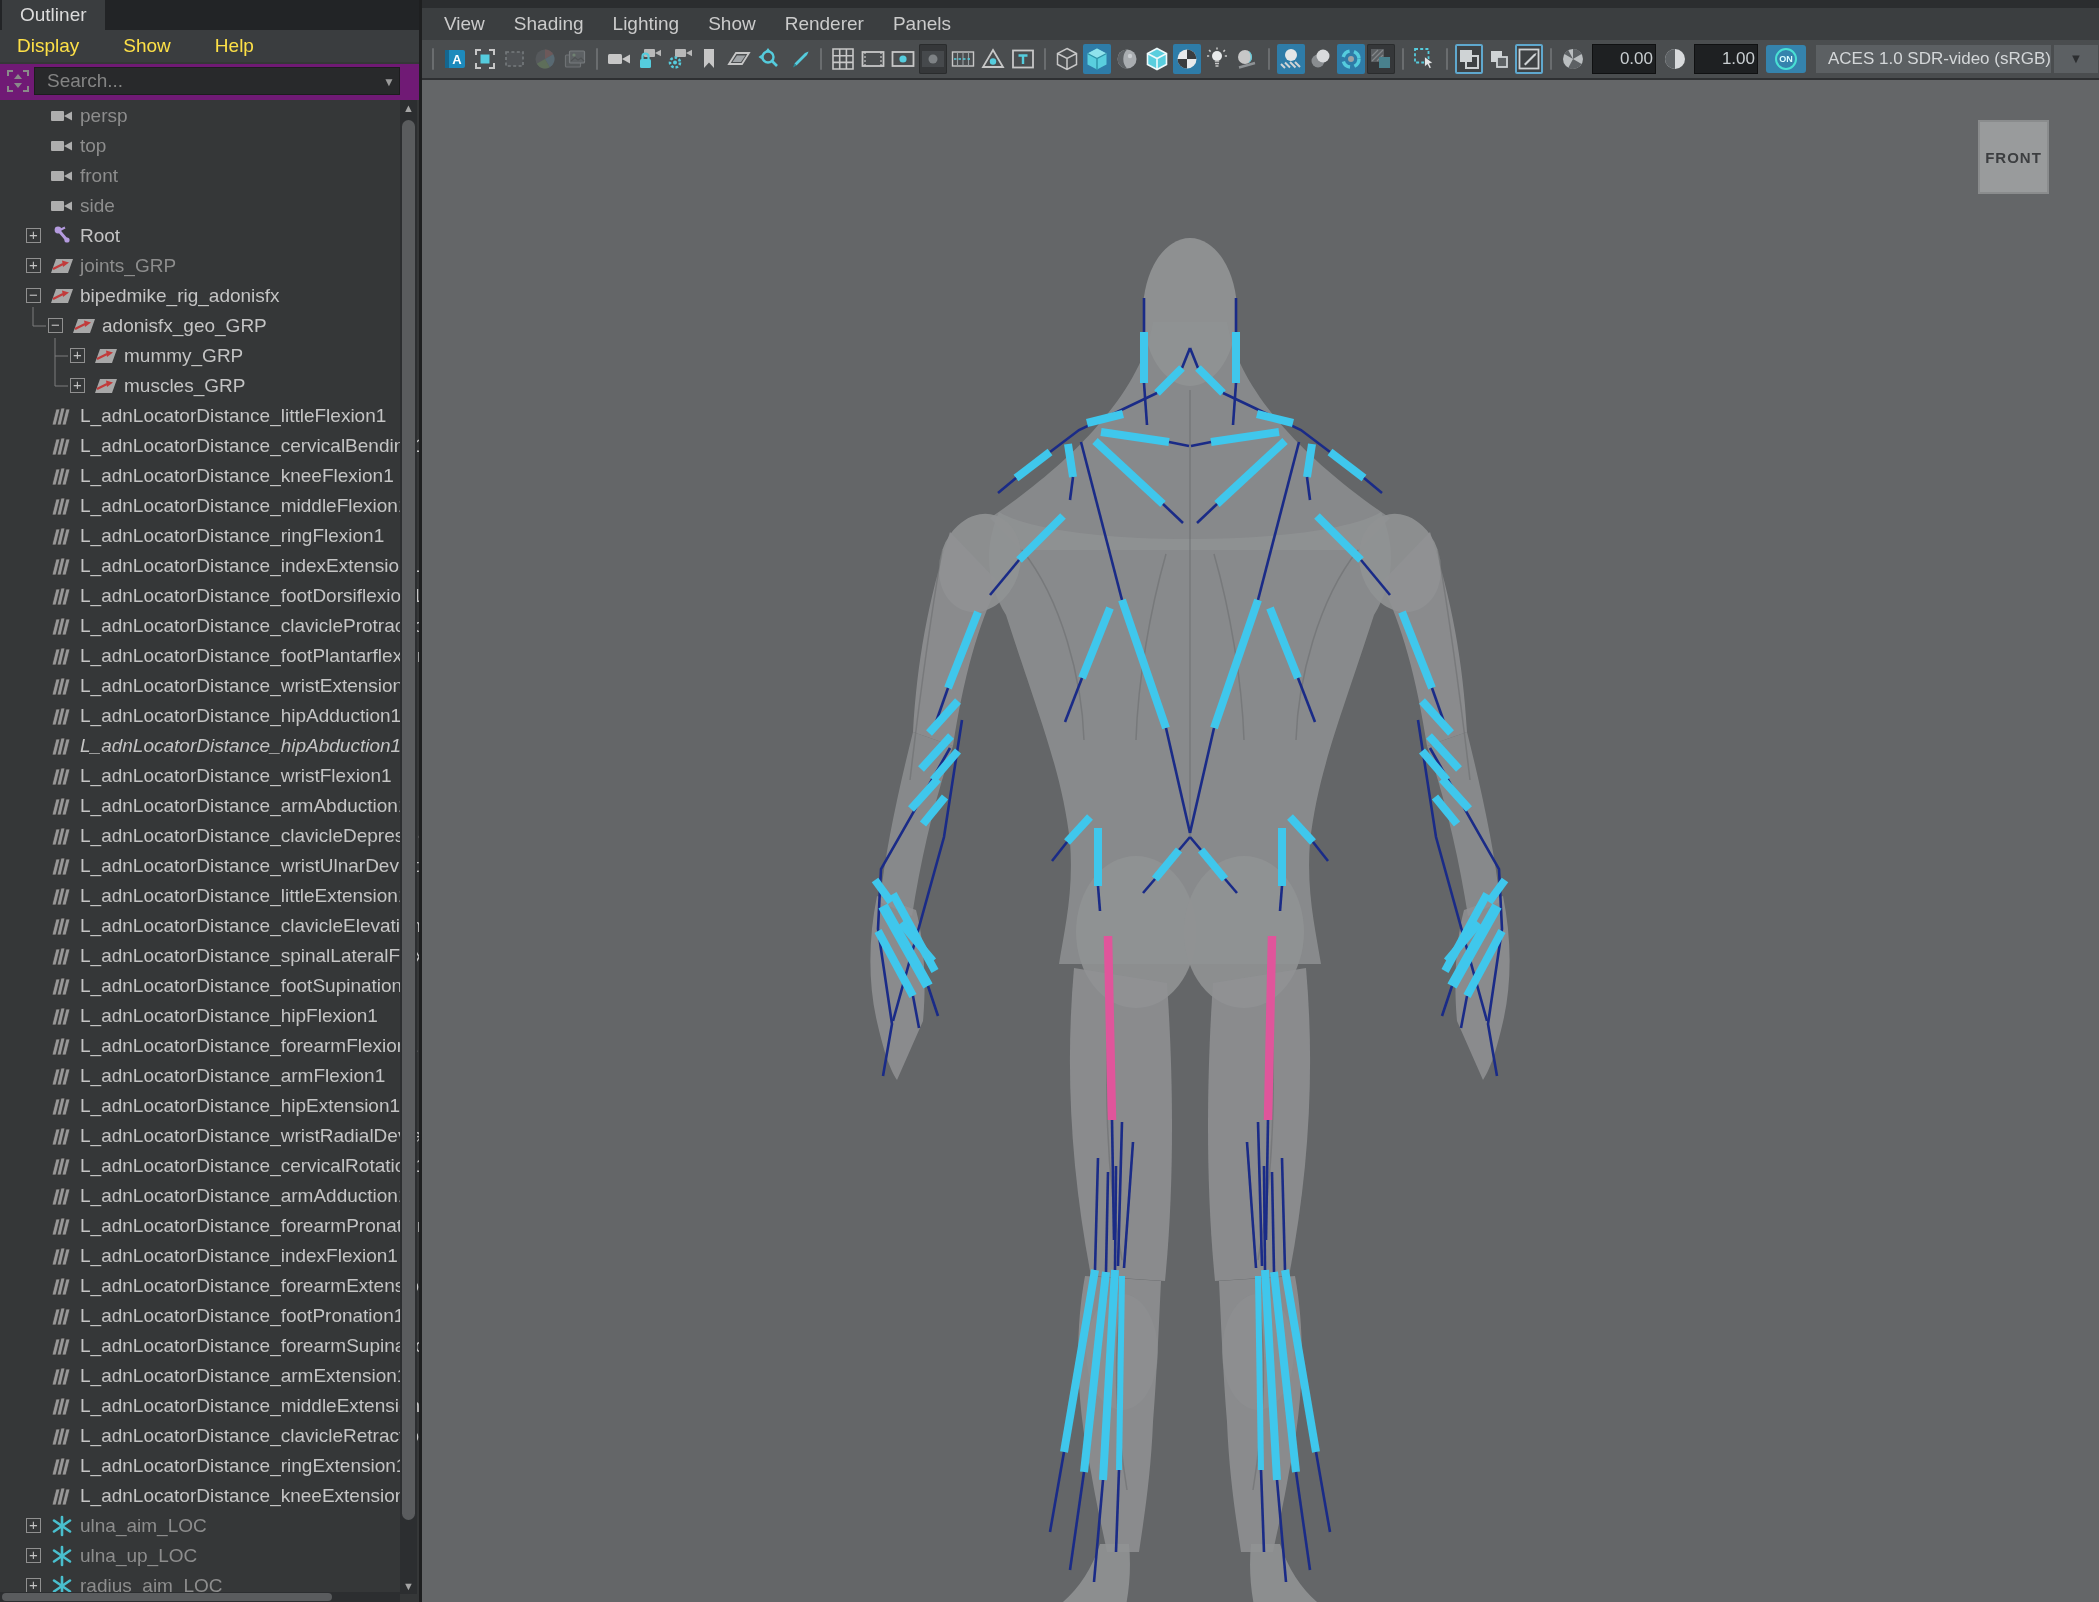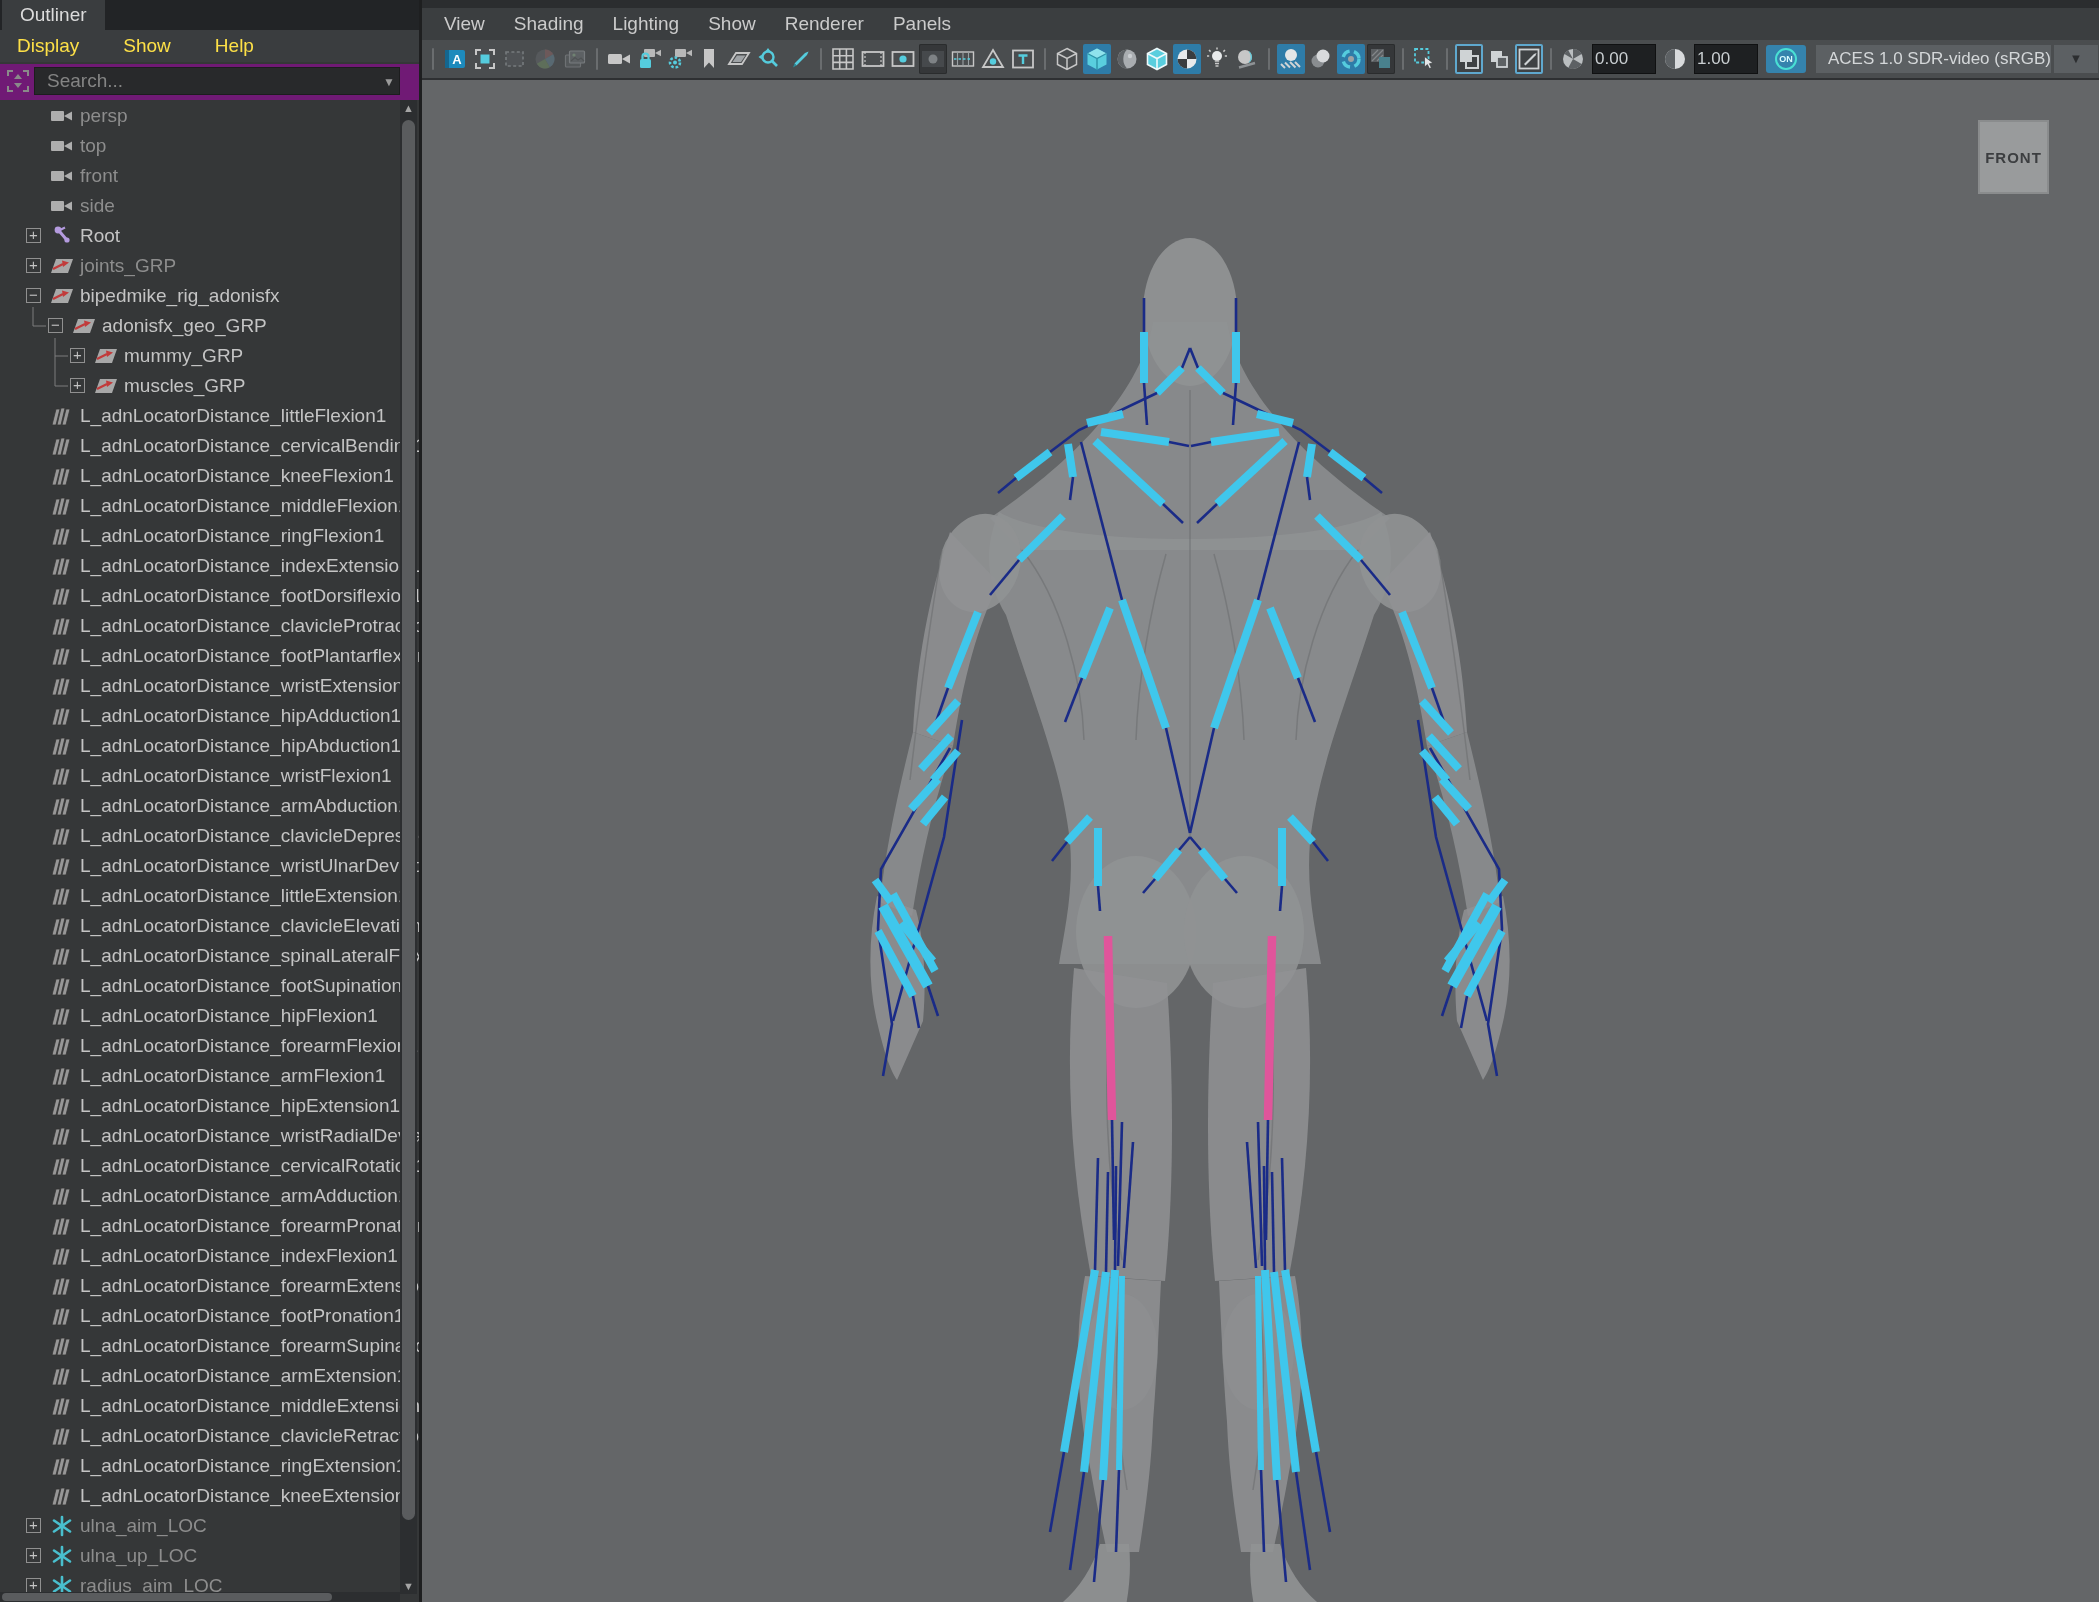--- a/index.html
+++ b/index.html
@@ -48,21 +48,21 @@
     border-bottom:2px solid #2e3032;display:flex;align-items:center;padding-left:4px;box-sizing:border-box;}
   #tbicons{display:flex;align-items:center;}
   .tbtn{width:28px;height:30px;margin:0 1px;display:flex;align-items:center;justify-content:center;border-radius:2px;}
   .tbtn svg{width:26px;height:26px;}
   .tbtn.active{background:#2e7ca8;}
   .tbtn.outline{box-shadow:inset 0 0 0 2px #5fa8ce;background:#3f4244;}
   .tbtn.pressed{background:#353739;box-shadow:inset 0 0 0 1px #2a2c2d;}
   .tbtn.dim{opacity:.55;}
   .tsep{width:2px;height:22px;background:#6a6d6f;margin:0 6px;border-radius:1px;}
   .tfield{width:58px;height:26px;background:#1e2022;border:1px solid #101112;color:#c9ced1;
-    text-align:left;font-size:17px;margin:0 4px;font-family:"Liberation Sans",sans-serif;}
+    text-align:right;font-size:17px;margin:0 4px;font-family:"Liberation Sans",sans-serif;}
   .onbtn{width:40px;height:28px;background:#3583ad;border-radius:3px;display:flex;align-items:center;
     justify-content:center;margin:0 4px;}
   .oncirc{width:22px;height:22px;border:2px solid #49e0d4;border-radius:50%;box-sizing:border-box;
     color:#d8fbff;font-size:9px;font-weight:bold;display:flex;align-items:center;justify-content:center;}
   .vtdrop{width:235px;height:28px;background:#5c6063;color:#d4d7d9;font-size:17px;line-height:28px;
     padding-left:12px;box-sizing:border-box;margin-left:6px;white-space:nowrap;overflow:hidden;}
   .vtarrow{width:44px;height:28px;background:#5c6063;color:#2c2e30;font-size:13px;text-align:center;
     line-height:28px;margin-left:3px;}
 
   .vcanvas{position:absolute;left:0;top:72px;width:1677px;height:1530px;background:var(--vp-bg,#646668);overflow:hidden;}
@@ -297,21 +297,21 @@
           <span class="tlabel" style="left: 80px;">L_adnLocatorDistance_hipAdduction1</span>
         </div>
         <div class="trow">
           <span class="ticon" style="left: 50px;"><svg viewBox="0 0 24 22">
               <g fill="#979797" stroke="#333" stroke-width=".8">
                 <polygon points="2,20 6,4 10,4 6,20"></polygon>
                 <polygon points="7,20 11,3 15,3 11,20"></polygon>
                 <polygon points="12,20 16,4 20,4 16,20"></polygon>
               </g>
             </svg></span>
-          <span class="tlabel" style="left: 80px;">L_adnLocatorDistance_hipAbduction1</span>
+          <span class="tlabel" style="left: 80px; font-style: italic;">L_adnLocatorDistance_hipAbduction1</span>
         </div>
         <div class="trow">
           <span class="ticon" style="left: 50px;"><svg viewBox="0 0 24 22">
               <g fill="#979797" stroke="#333" stroke-width=".8">
                 <polygon points="2,20 6,4 10,4 6,20"></polygon>
                 <polygon points="7,20 11,3 15,3 11,20"></polygon>
                 <polygon points="12,20 16,4 20,4 16,20"></polygon>
               </g>
             </svg></span>
           <span class="tlabel" style="left: 80px;">L_adnLocatorDistance_wristFlexion1</span>

